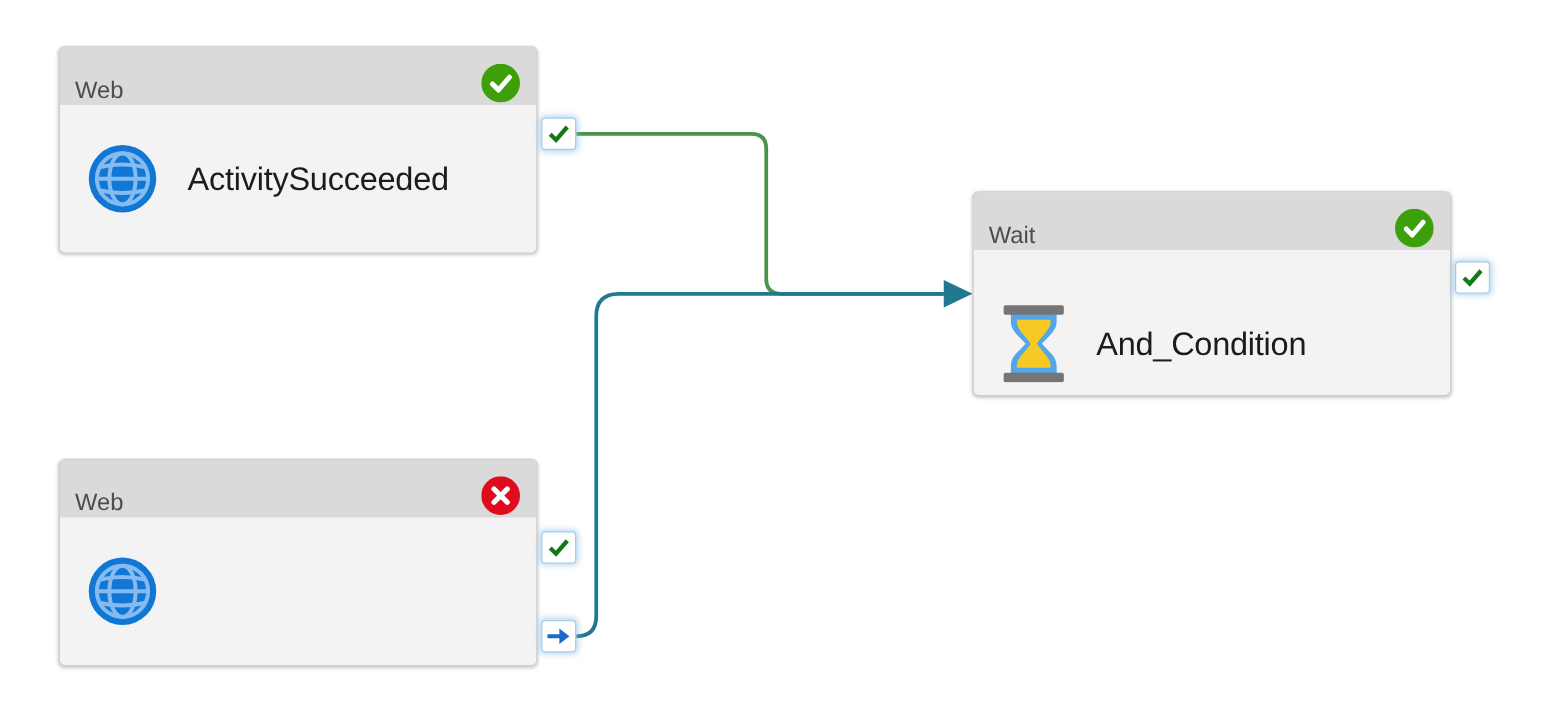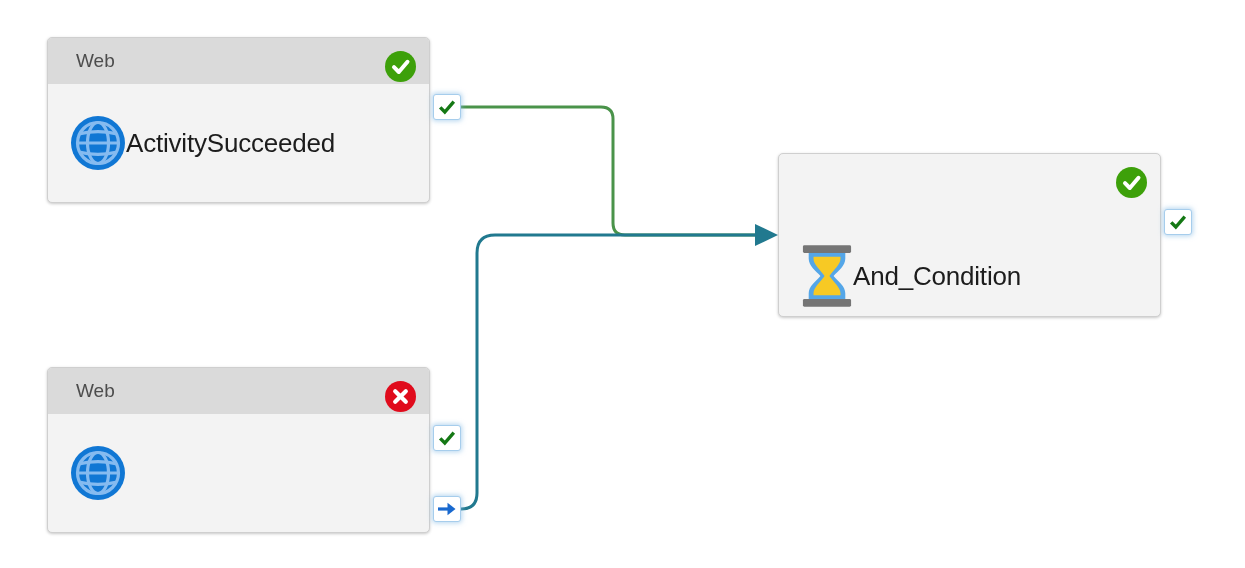--- a/index.html
+++ b/index.html
@@ -26,43 +26,44 @@
     z-index: 2;
   }
   .node.web  { height: 166px; }
   .node.wait { height: 164px; }
 
   .node-header {
     height: 46px;
     background: var(--node-header-bg, #dadada);
     border-radius: 4px 4px 0 0;
     display: flex;
-    align-items: center;
-    padding: 0 28px;
+    align-items: flex-end;
+    padding: 0 12px;
   }
   .node-type {
     font-size: 19px;
     color: var(--node-title-text, #4d4d4d);
   }
   .badge {
     position: absolute;
     top: 13px;
     right: 13px;
     width: 31px;
     height: 31px;
     line-height: 0;
   }
 
   .node-body {
     display: flex;
     align-items: center;
     padding-left: 22px;
+    gap: 24px;
   }
   .node.web  .node-body { height: 118px; }
-  .node.wait .node-body { height: 150px; margin-top: 47px; }
+  .node.wait .node-body { height: 150px; }
 
   .activity-icon { line-height: 0; flex: 0 0 auto; }
   .node-label {
     font-size: 26px;
     color: var(--node-label-text, #1c1c1c);
     letter-spacing: -0.2px;
     white-space: nowrap;
   }
 
   .port {
@@ -138,20 +139,23 @@
             <path d="M7.5,28 H48.5"></path>
             <path d="M10.2,18.6 Q28,14.6 45.8,18.6"></path>
             <path d="M10.2,37.4 Q28,41.4 45.8,37.4"></path>
           </g>
         </svg>
       </span>
     </div>
   </div>
 
   <div class="node wait" style="left:778px; top:153px;">
+    <div class="node-header">
+      <span class="node-type">Wait</span>
+    </div>
     <span class="badge">
       <svg width="31" height="31" viewBox="0 0 31 31">
         <circle cx="15.5" cy="15.5" r="15.5" fill="#3da00a"></circle>
         <path d="M9,16.2 L13.8,21 L22.5,10.8" fill="none" stroke="#ffffff" stroke-width="4" stroke-linecap="round" stroke-linejoin="round"></path>
       </svg>
     </span>
     <div class="node-body">
       <span class="activity-icon">
         <svg width="52" height="62" viewBox="0 0 54 64">
           <path fill="#54a6e8" d="M8,7 H46 V14 C46,21.5 38.5,26.5 33.8,32 C38.5,37.5 46,42.5 46,50 V57 H8 V50 C8,42.5 15.5,37.5 20.2,32 C15.5,26.5 8,21.5 8,14 Z"></path>

